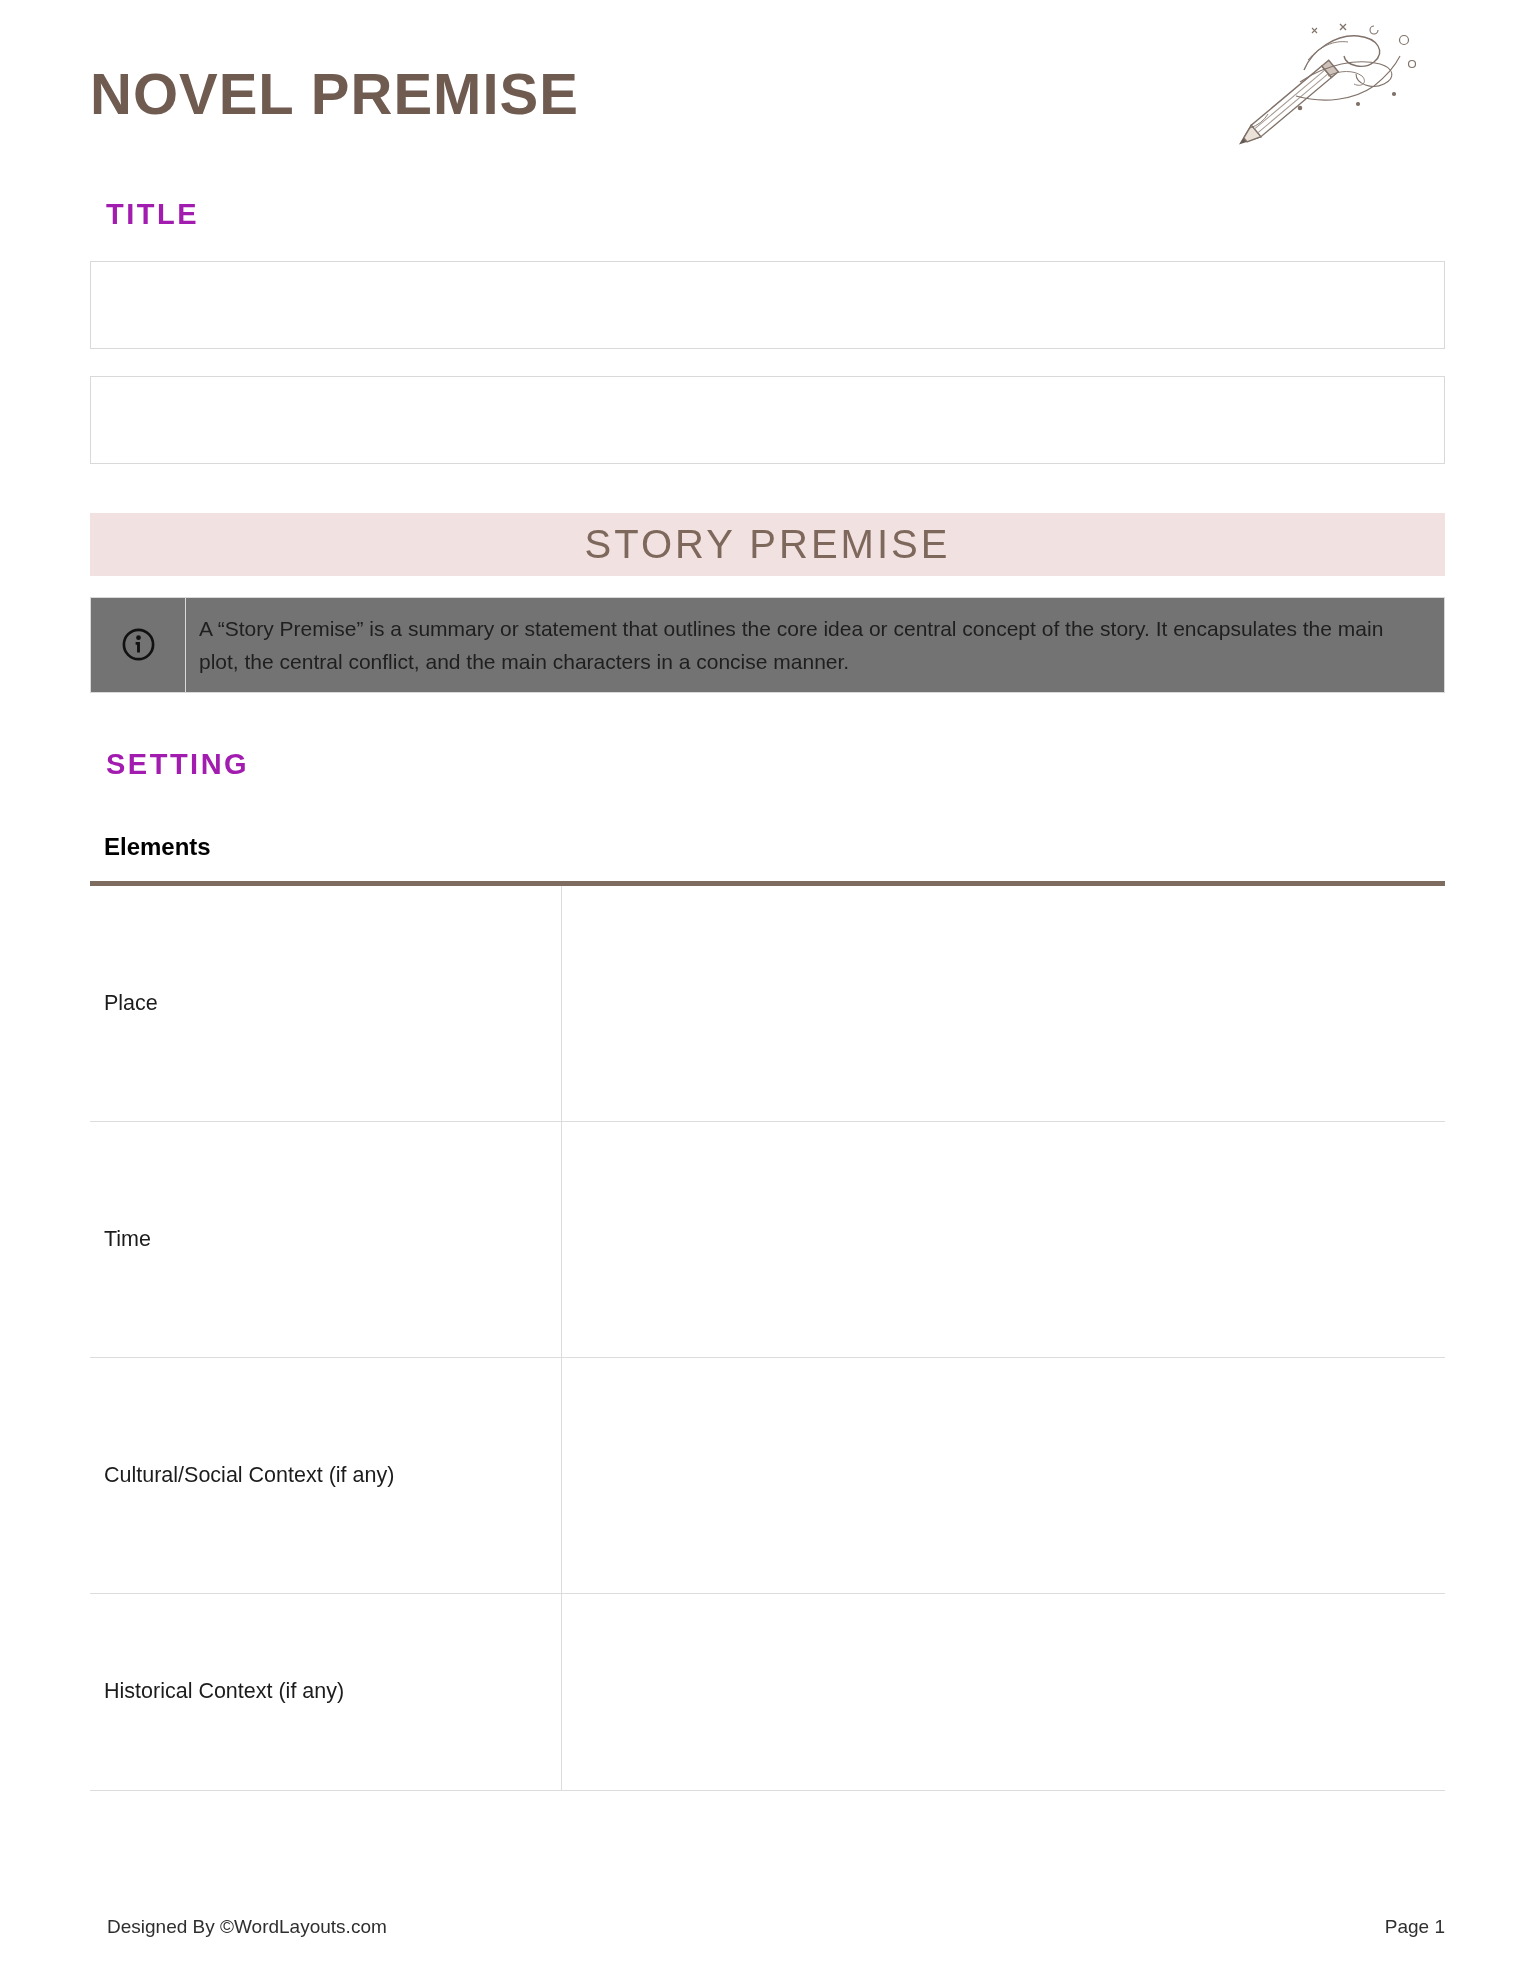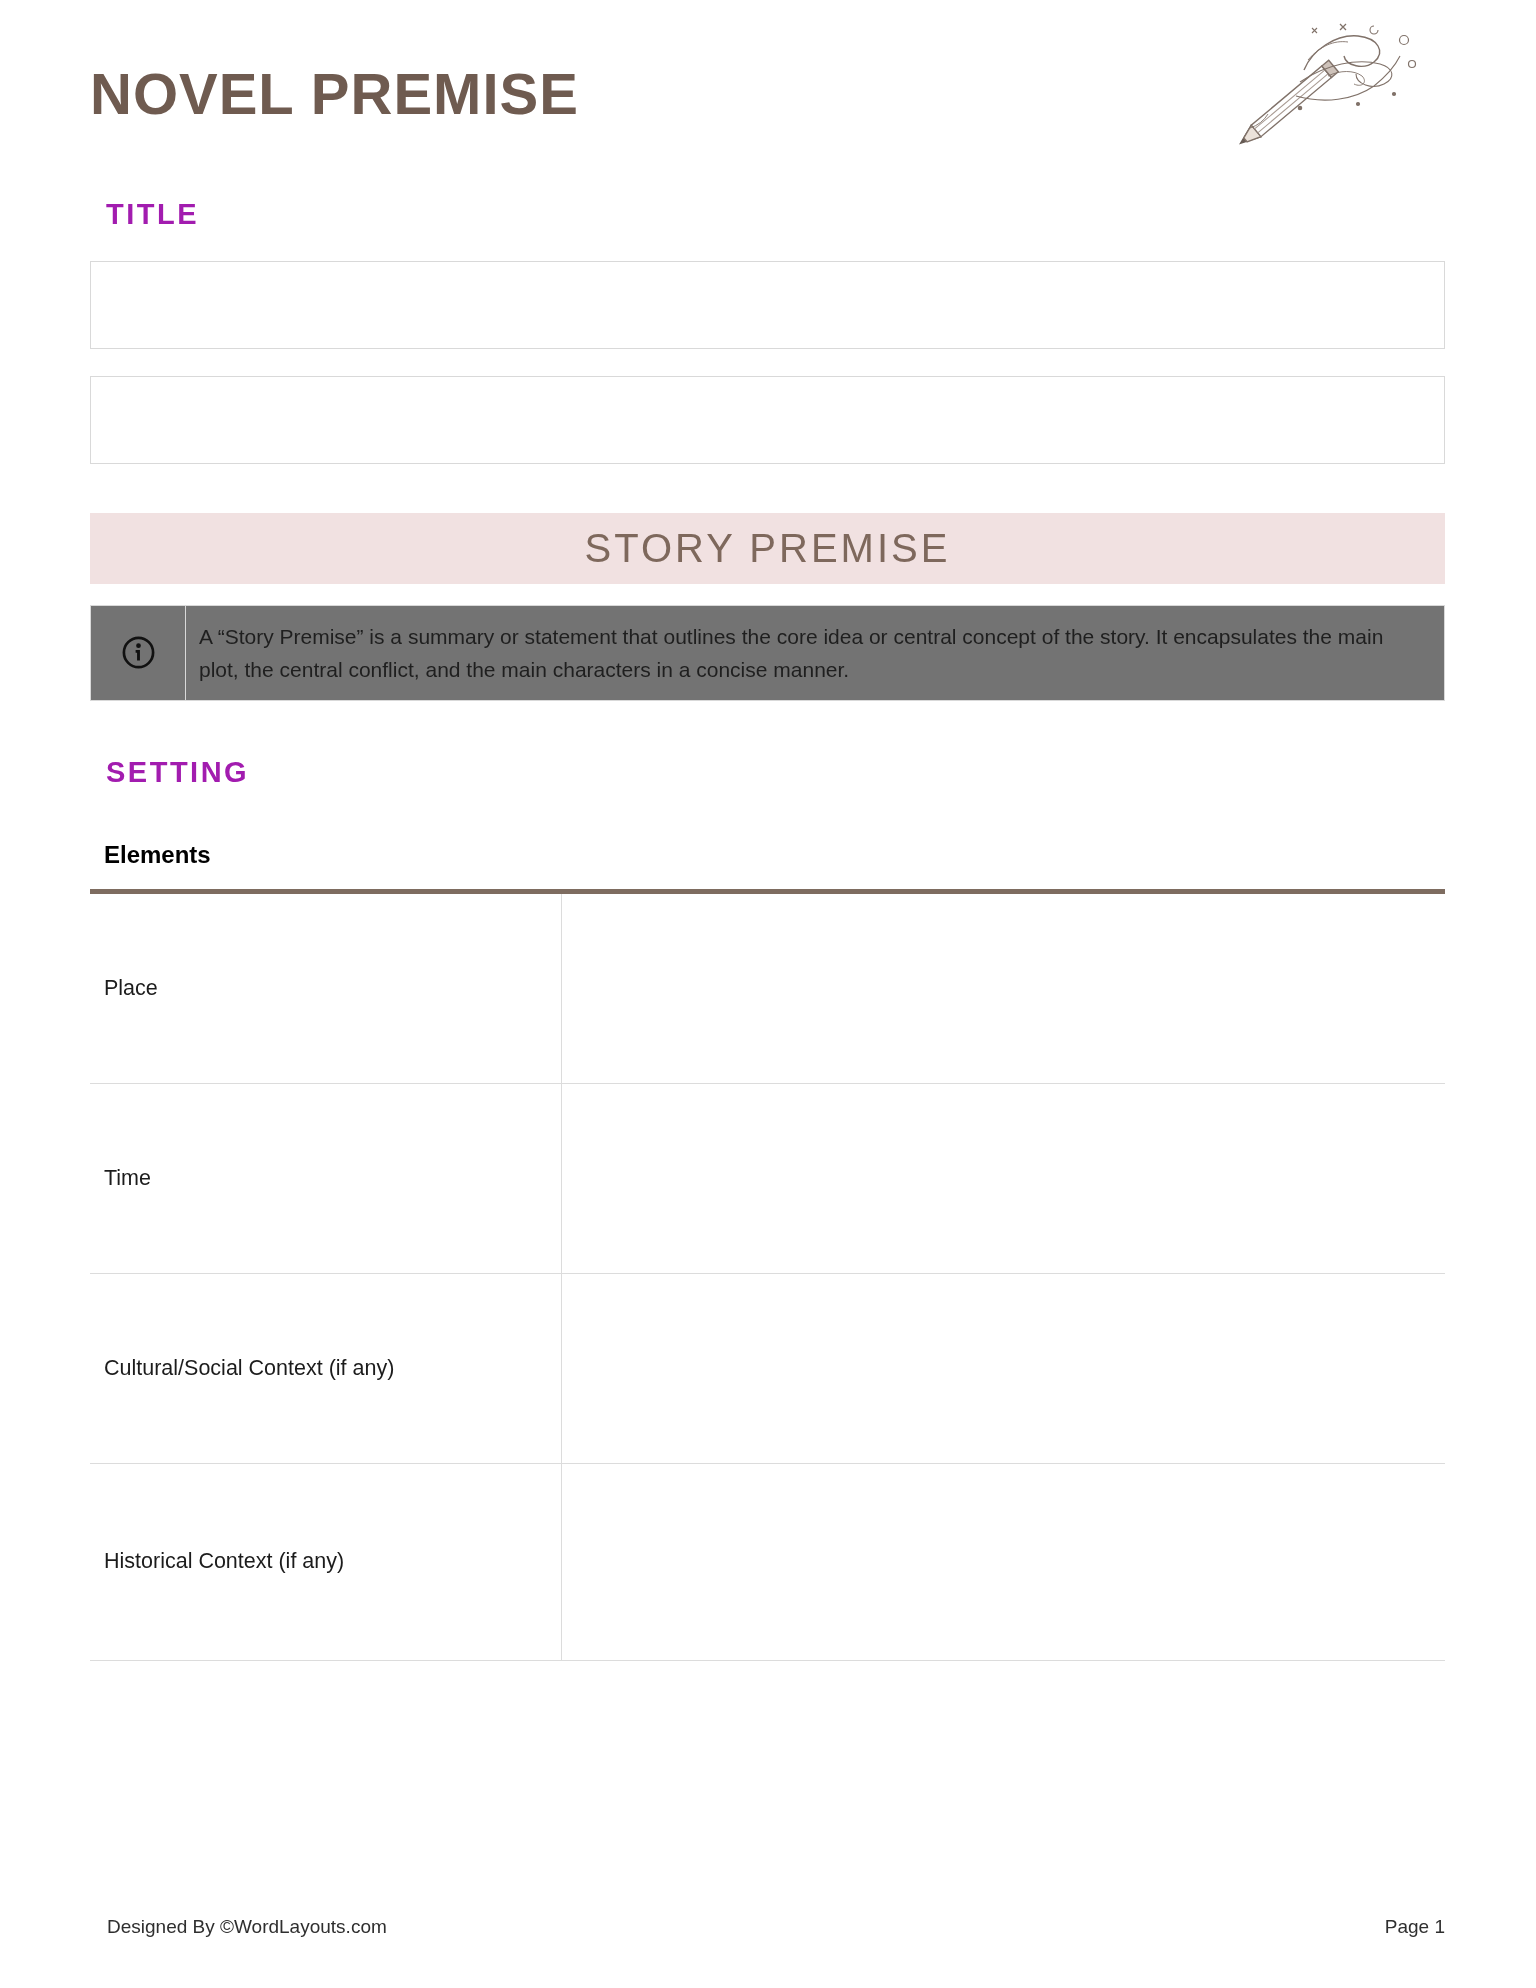--- a/index.html
+++ b/index.html
@@ -50,21 +50,21 @@
     border: 1px solid #d9d9d9;
     background: #ffffff;
     font-size: 21px;
     padding: 12px 16px;
     outline: none;
   }
   .input-box.genre { margin-top: 27px; }
 
   .banner {
     margin-top: 49px;
-    height: 71px;
+    height: 63px;
     background: #f1e1e1;
     display: flex;
     align-items: center;
     justify-content: center;
   }
   .banner-text {
     font-size: 40px;
     font-weight: 400;
     letter-spacing: 3px;
     color: #7e685c;
@@ -111,21 +111,21 @@
   .header-rule {
     margin-top: 22px;
     height: 5px;
     background: #7e6c60;
   }
 
   .setting-table { width: 100%; }
   .setting-row {
     display: grid;
     grid-template-columns: 472px 1fr;
-    height: 190px;
+    height: 236px;
     border-bottom: 1px solid #dcdcdc;
   }
   .setting-row.last { height: 197px; }
   .element-cell {
     border-right: 1px solid #dcdcdc;
     display: flex;
     align-items: center;
     padding-left: 14px;
     font-size: 21.5px;
     color: #1c1c1c;

